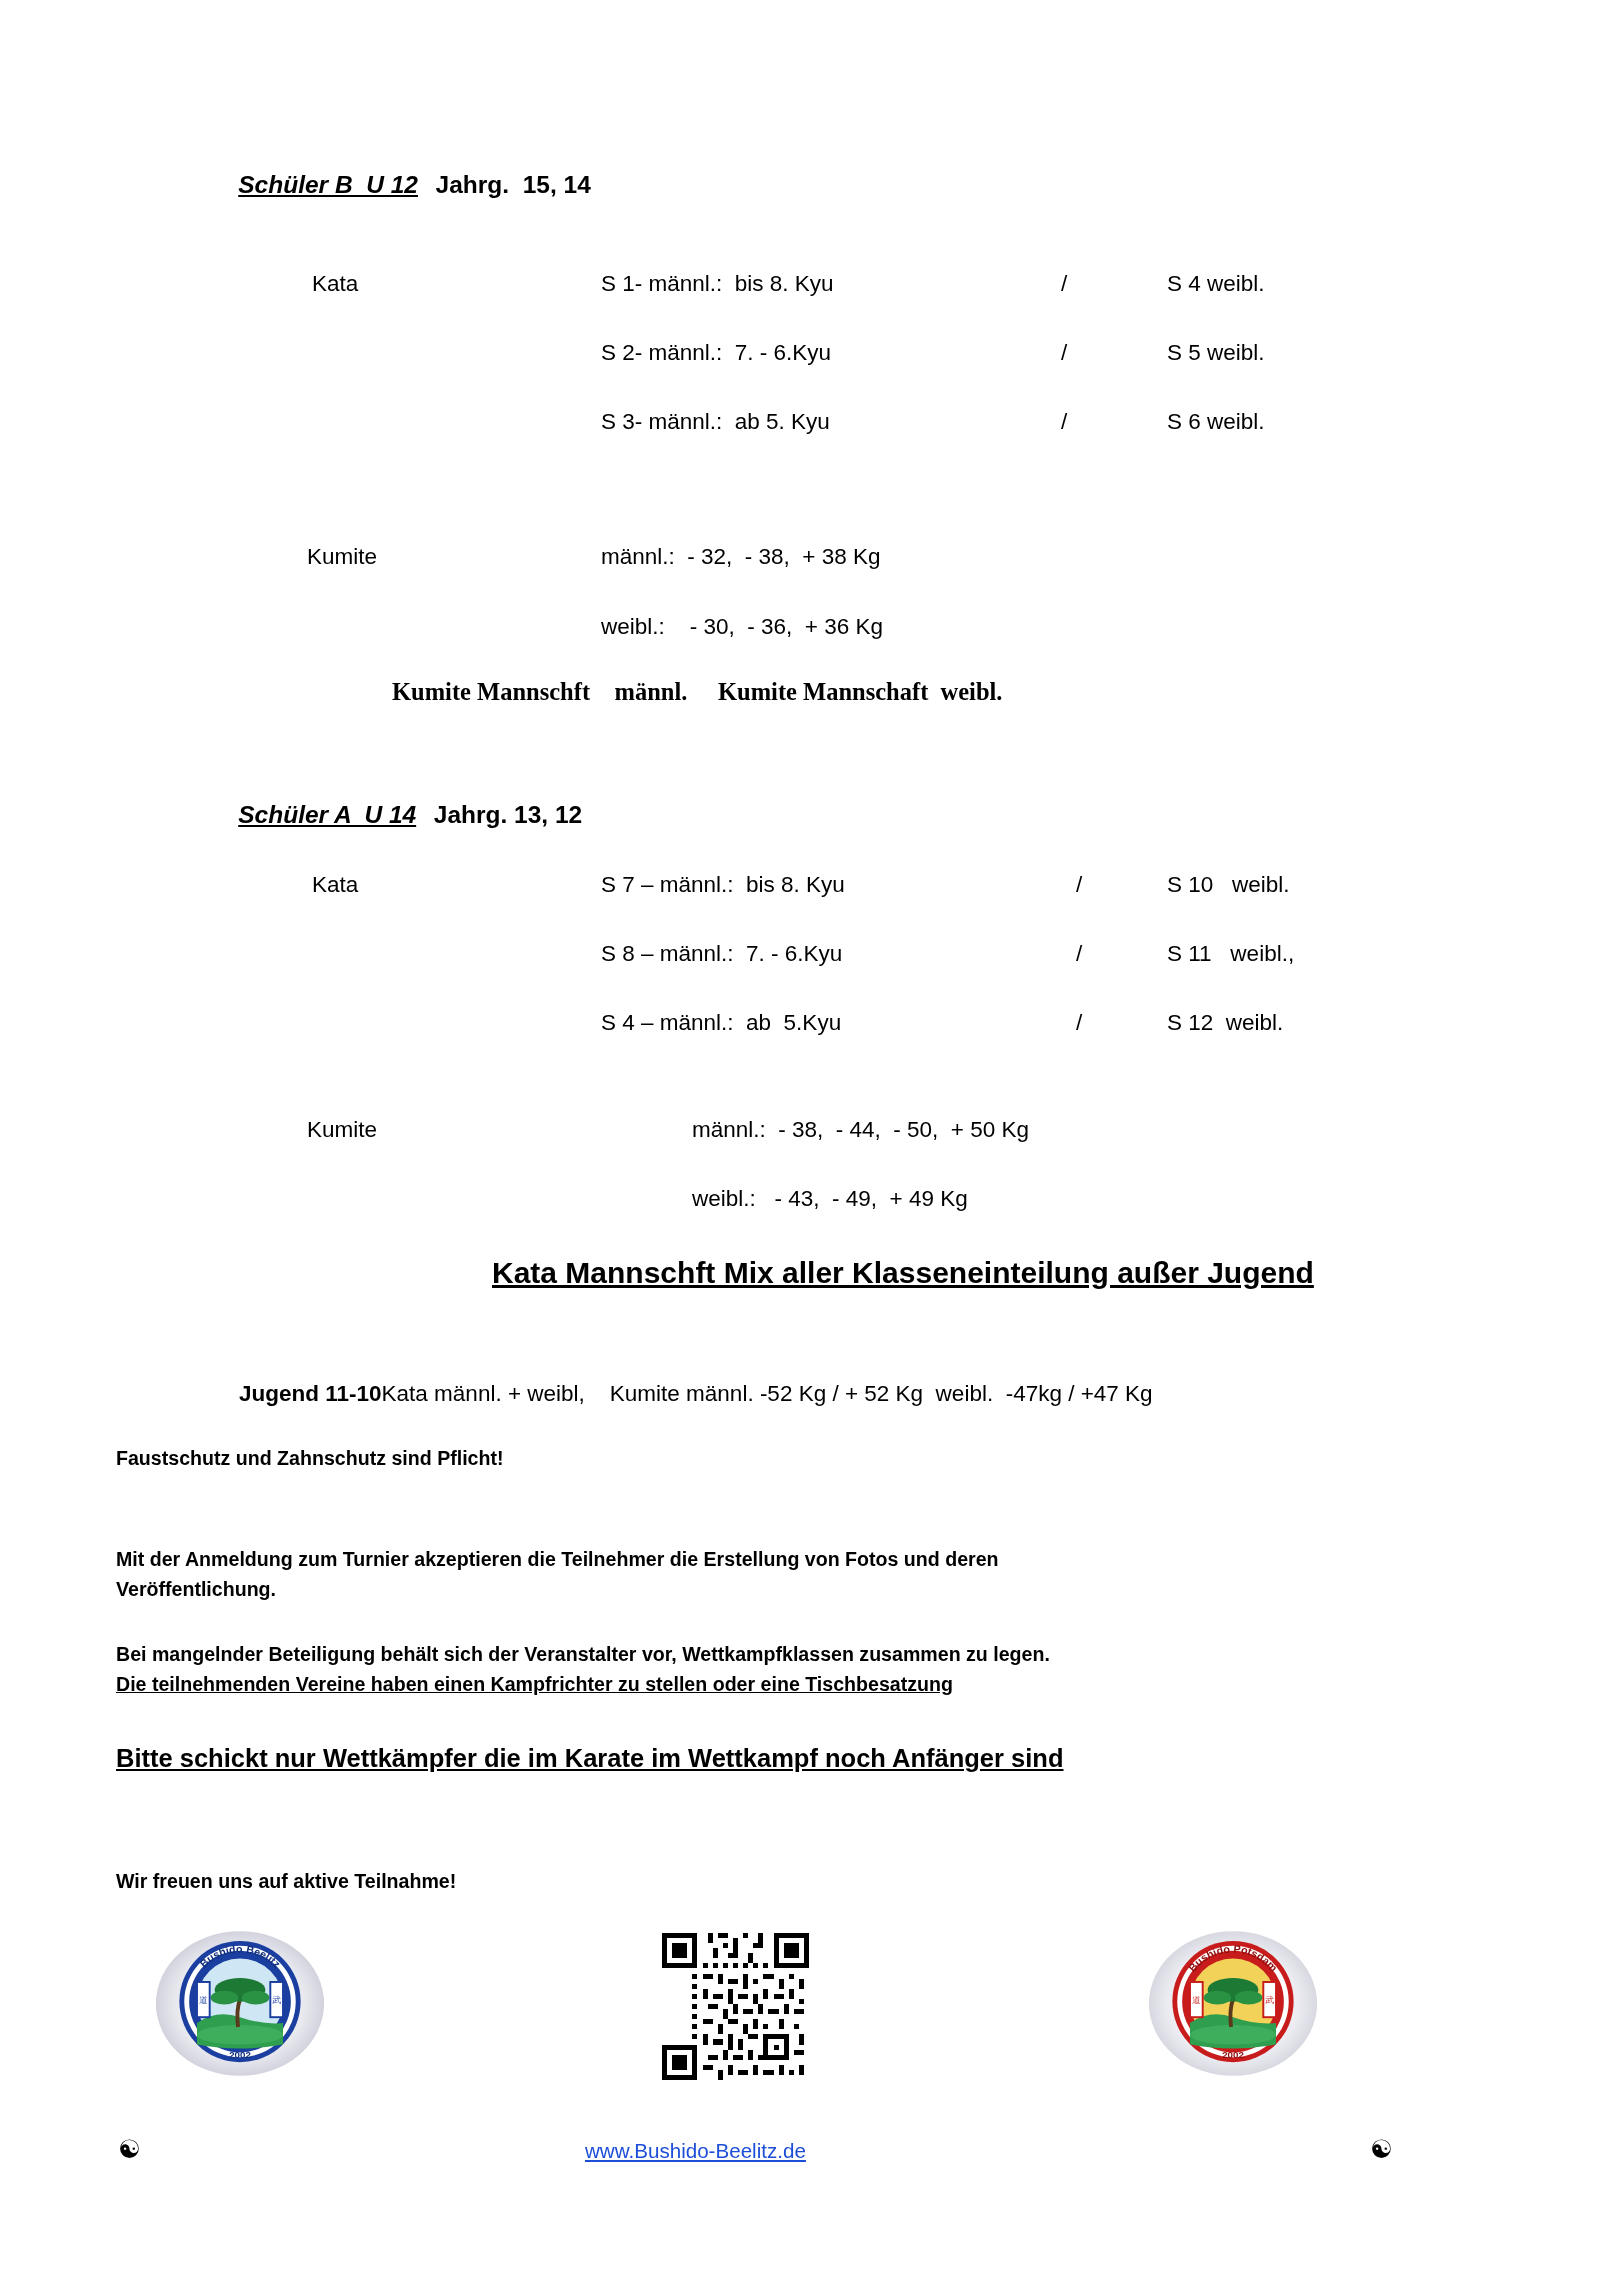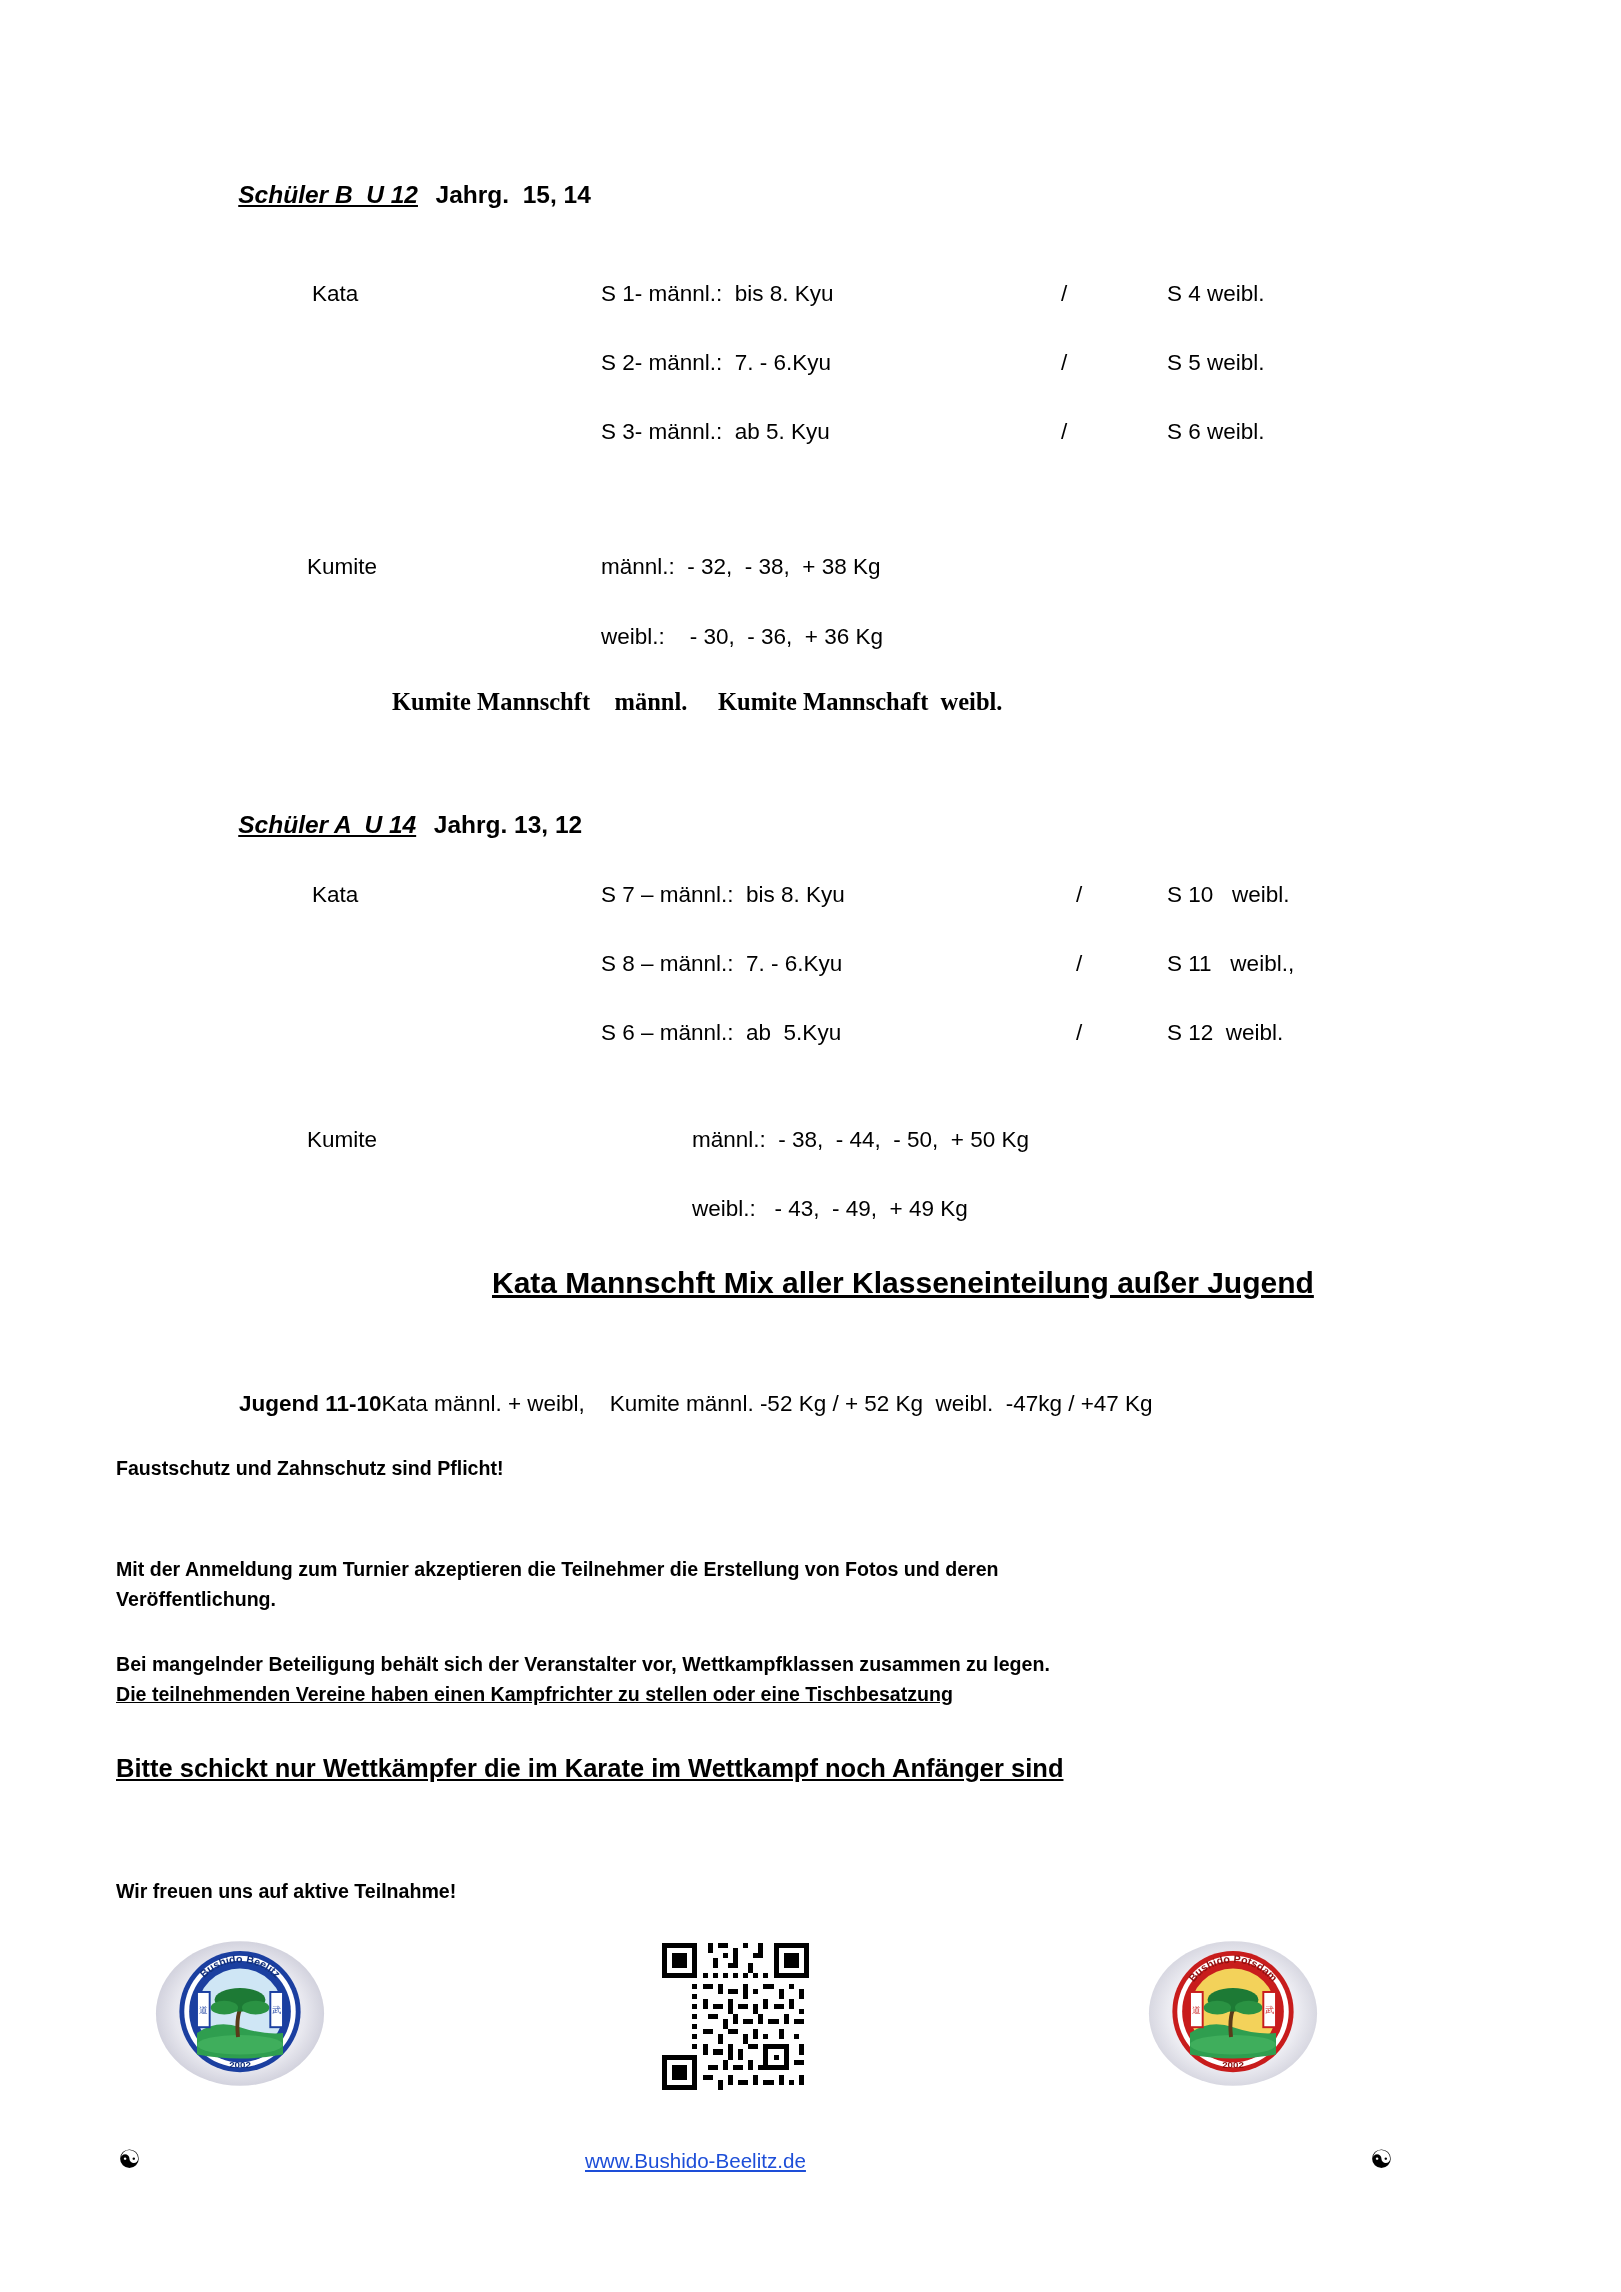--- a/index.html
+++ b/index.html
@@ -10,21 +10,21 @@
   body {
     width: 1621px;
     height: 2293px;
     position: relative;
     font-family: "Liberation Sans", sans-serif;
     color: #000000;
     overflow: hidden;
   }
   .page {
     position: absolute;
-    left: 0; top: 14px;
+    left: 0; top: 4px;
     width: 1621px;
     height: 2219px;
     background: #ffffff;
   }
 
   
   .abs { position: absolute; white-space: pre; }
   .b  { font-weight: bold; }
   .u  { text-decoration: underline; }
 
@@ -142,21 +142,21 @@
   <div class="abs row-label" style="left:312px; top:868px;">Kata</div>
 
   <div class="abs row-text" style="left:601px; top:868px;">S 7 – männl.:  bis 8. Kyu</div>
   <div class="abs row-text" style="left:1076px; top:868px;">/</div>
   <div class="abs row-text" style="left:1167px; top:868px;">S 10   weibl.</div>
 
   <div class="abs row-text" style="left:601px; top:937px;">S 8 – männl.:  7. - 6.Kyu</div>
   <div class="abs row-text" style="left:1076px; top:937px;">/</div>
   <div class="abs row-text" style="left:1167px; top:937px;">S 11   weibl.,</div>
 
-  <div class="abs row-text" style="left:601px; top:1006px;">S 6 – männl.:  ab  5.Kyu</div>
+  <div class="abs row-text" style="left:601px; top:1006px;">S 4 – männl.:  ab  5.Kyu</div>
   <div class="abs row-text" style="left:1076px; top:1006px;">/</div>
   <div class="abs row-text" style="left:1167px; top:1006px;">S 12  weibl.</div>
 
   <div class="abs row-label" style="left:307px; top:1113px;">Kumite</div>
   <div class="abs row-text" style="left:692px; top:1113px;">männl.:  - 38,  - 44,  - 50,  + 50 Kg</div>
   <div class="abs row-text" style="left:692px; top:1182px;">weibl.:   - 43,  - 49,  + 49 Kg</div>
 
   <div class="abs underline-bold" style="left:492px; top:1252px;">Kata Mannschft Mix aller Klasseneinteilung außer Jugend</div>
 
   <div class="abs" style="left:214px; top:1351px; font-size:22.5px;">

